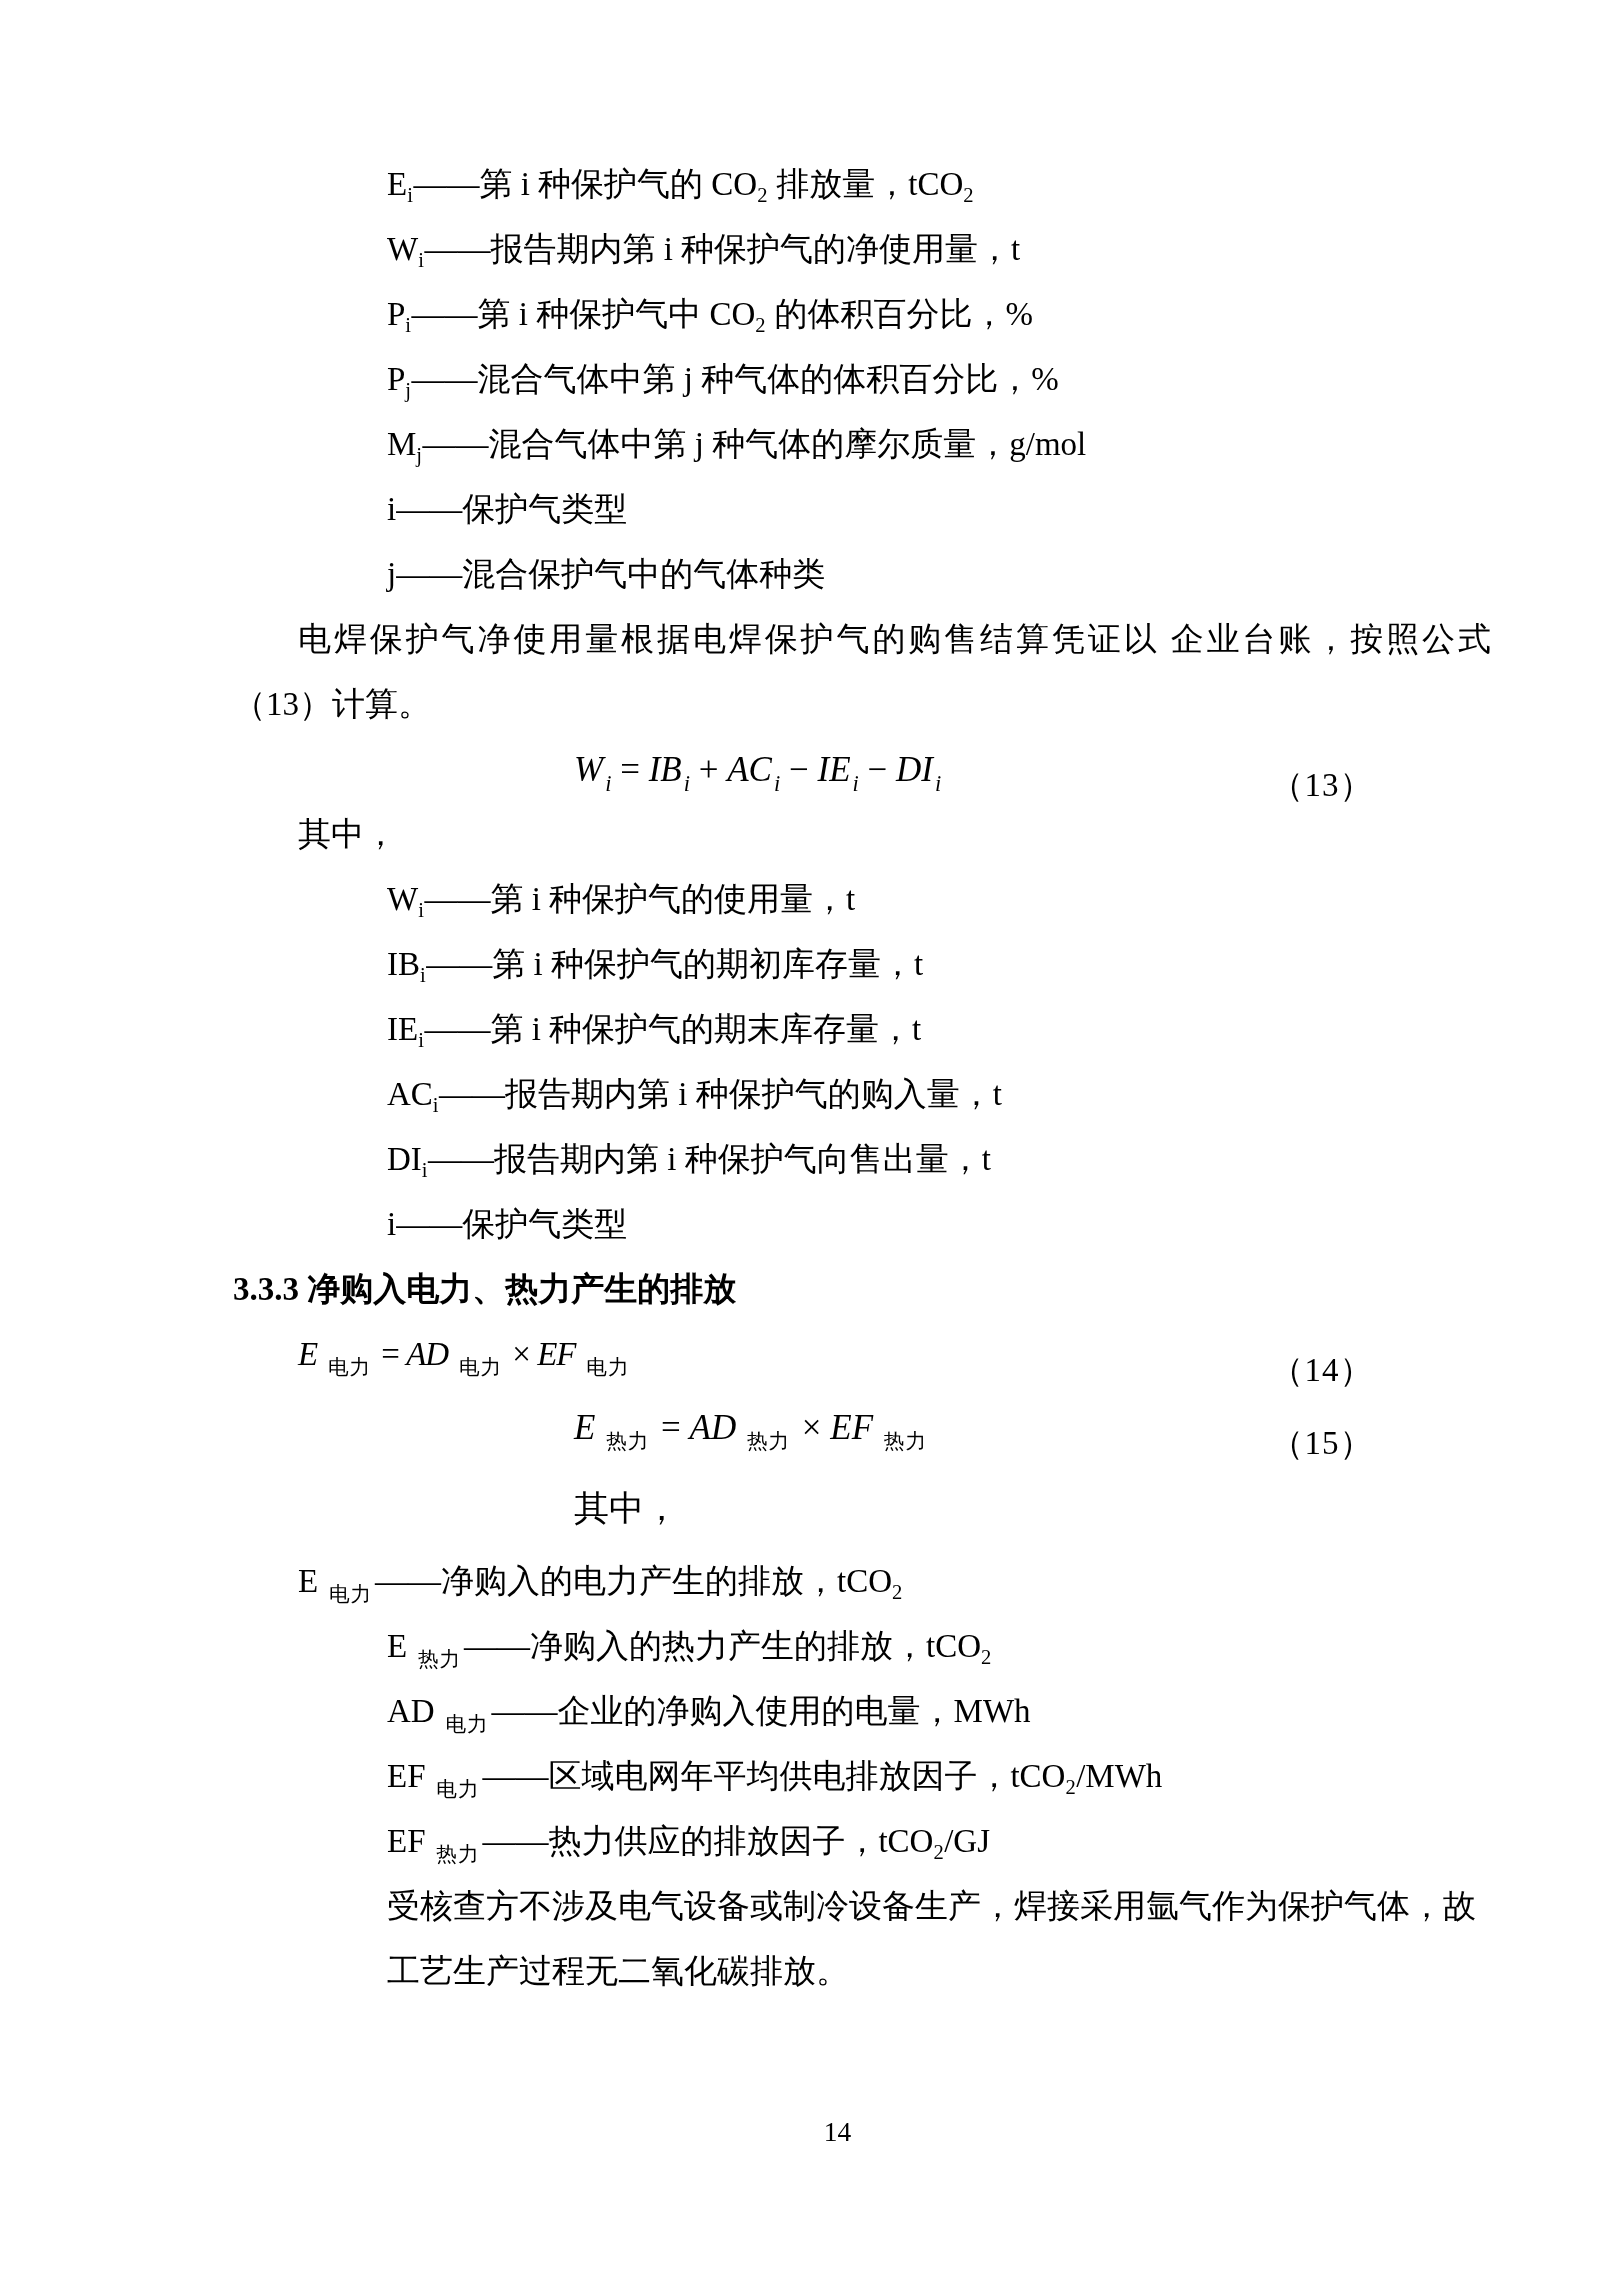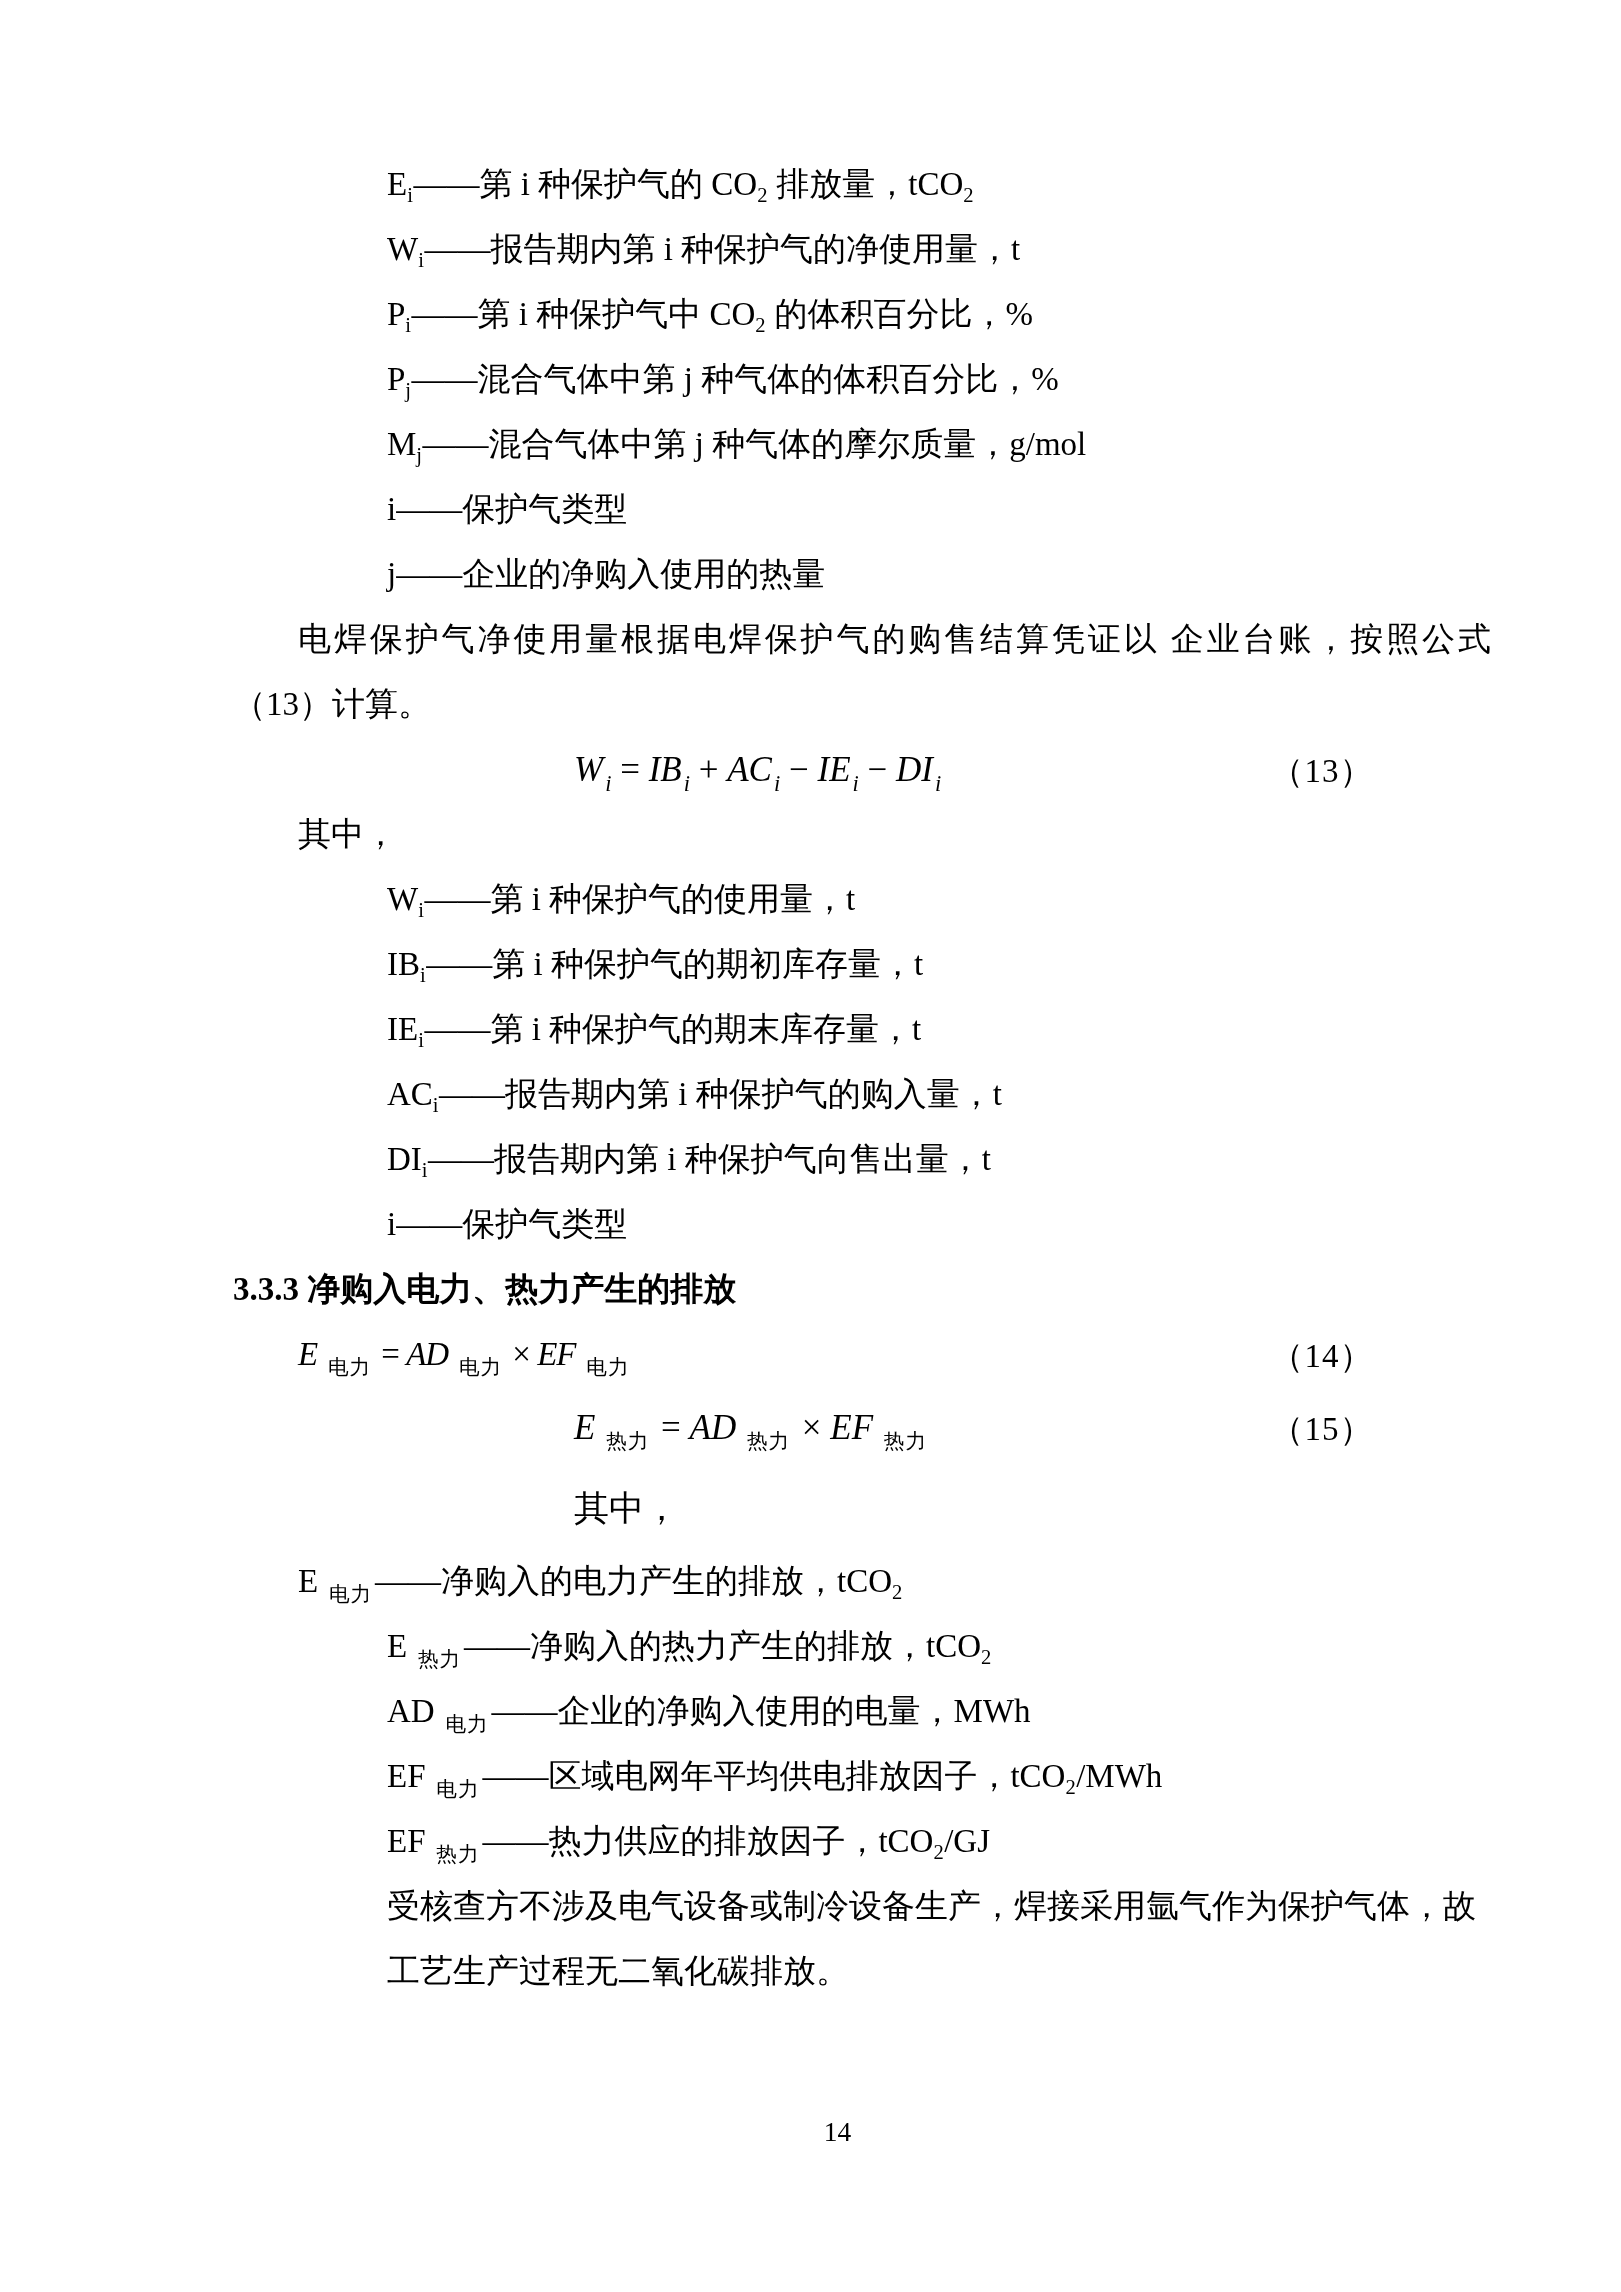--- a/index.html
+++ b/index.html
@@ -45,41 +45,41 @@
 
   
   .line:nth-child(29) { margin-top:-15.7px; }
 
   .sub  { font-size:20.6px; line-height:1; vertical-align:-6.9px;  letter-spacing:0.5px; }
   .csub { font-size:20.6px; line-height:1; vertical-align:-8.8px;  margin-left:10.8px; margin-right:2.9px; letter-spacing:1px; }
   .it   { font-style:italic; }
   .fsub { font-size:22.5px; line-height:1; font-style:italic; vertical-align:-9.8px; margin-left:2px; }
 
   .flabel {
-    position:absolute; right:27.4px; top:2px;
+    position:absolute; right:27.4px; top:16px;
     font-size:33px; font-style:normal; letter-spacing:1px;
   }
 
   .page-num {
     position:absolute; left:0; width:100%; top:2117px;
     text-align:center; font-size:27.4px;margin-left:27px;
   }
 </style>
 </head>
 <body>
 
 <div class="page">
   <div id="content">
       <div class="line"><span class="t">E</span><span class="sub">i</span><span class="t">——第 i 种保护气的 CO</span><span class="sub">2</span><span class="t"> 排放量，tCO</span><span class="sub">2</span></div>
       <div class="line"><span class="t">W</span><span class="sub">i</span><span class="t">——报告期内第 i 种保护气的净使用量，t</span></div>
       <div class="line"><span class="t">P</span><span class="sub">i</span><span class="t">——第 i 种保护气中 CO</span><span class="sub">2</span><span class="t"> 的体积百分比，%</span></div>
       <div class="line"><span class="t">P</span><span class="sub">j</span><span class="t">——混合气体中第 j 种气体的体积百分比，%</span></div>
       <div class="line"><span class="t">M</span><span class="sub">j</span><span class="t">——混合气体中第 j 种气体的摩尔质量，g/mol</span></div>
       <div class="line"><span class="t">i——保护气类型</span></div>
-      <div class="line"><span class="t">j——企业的净购入使用的热量</span></div>
+      <div class="line"><span class="t">j——混合保护气中的气体种类</span></div>
       <div class="line"><span class="t">电焊保护气净使用量根据电焊保护气的购售结算凭证以 企业台账，按照公式</span></div>
       <div class="line"><span class="t">（13）计算。</span></div>
       <div class="line"><span class="it">W</span><span class="fsub">i</span><span class="t"> = </span><span class="it">IB</span><span class="fsub">i</span><span class="t"> + </span><span class="it">AC</span><span class="fsub">i</span><span class="t"> − </span><span class="it">IE</span><span class="fsub">i</span><span class="t"> − </span><span class="it">DI</span><span class="fsub">i</span><span class="flabel">（13）</span></div>
       <div class="line"><span class="t">其中，</span></div>
       <div class="line"><span class="t">W</span><span class="sub">i</span><span class="t">——第 i 种保护气的使用量，t</span></div>
       <div class="line"><span class="t">IB</span><span class="sub">i</span><span class="t">——第 i 种保护气的期初库存量，t</span></div>
       <div class="line"><span class="t">IE</span><span class="sub">i</span><span class="t">——第 i 种保护气的期末库存量，t</span></div>
       <div class="line"><span class="t">AC</span><span class="sub">i</span><span class="t">——报告期内第 i 种保护气的购入量，t</span></div>
       <div class="line"><span class="t">DI</span><span class="sub">i</span><span class="t">——报告期内第 i 种保护气向售出量，t</span></div>
       <div class="line"><span class="t">i——保护气类型</span></div>

